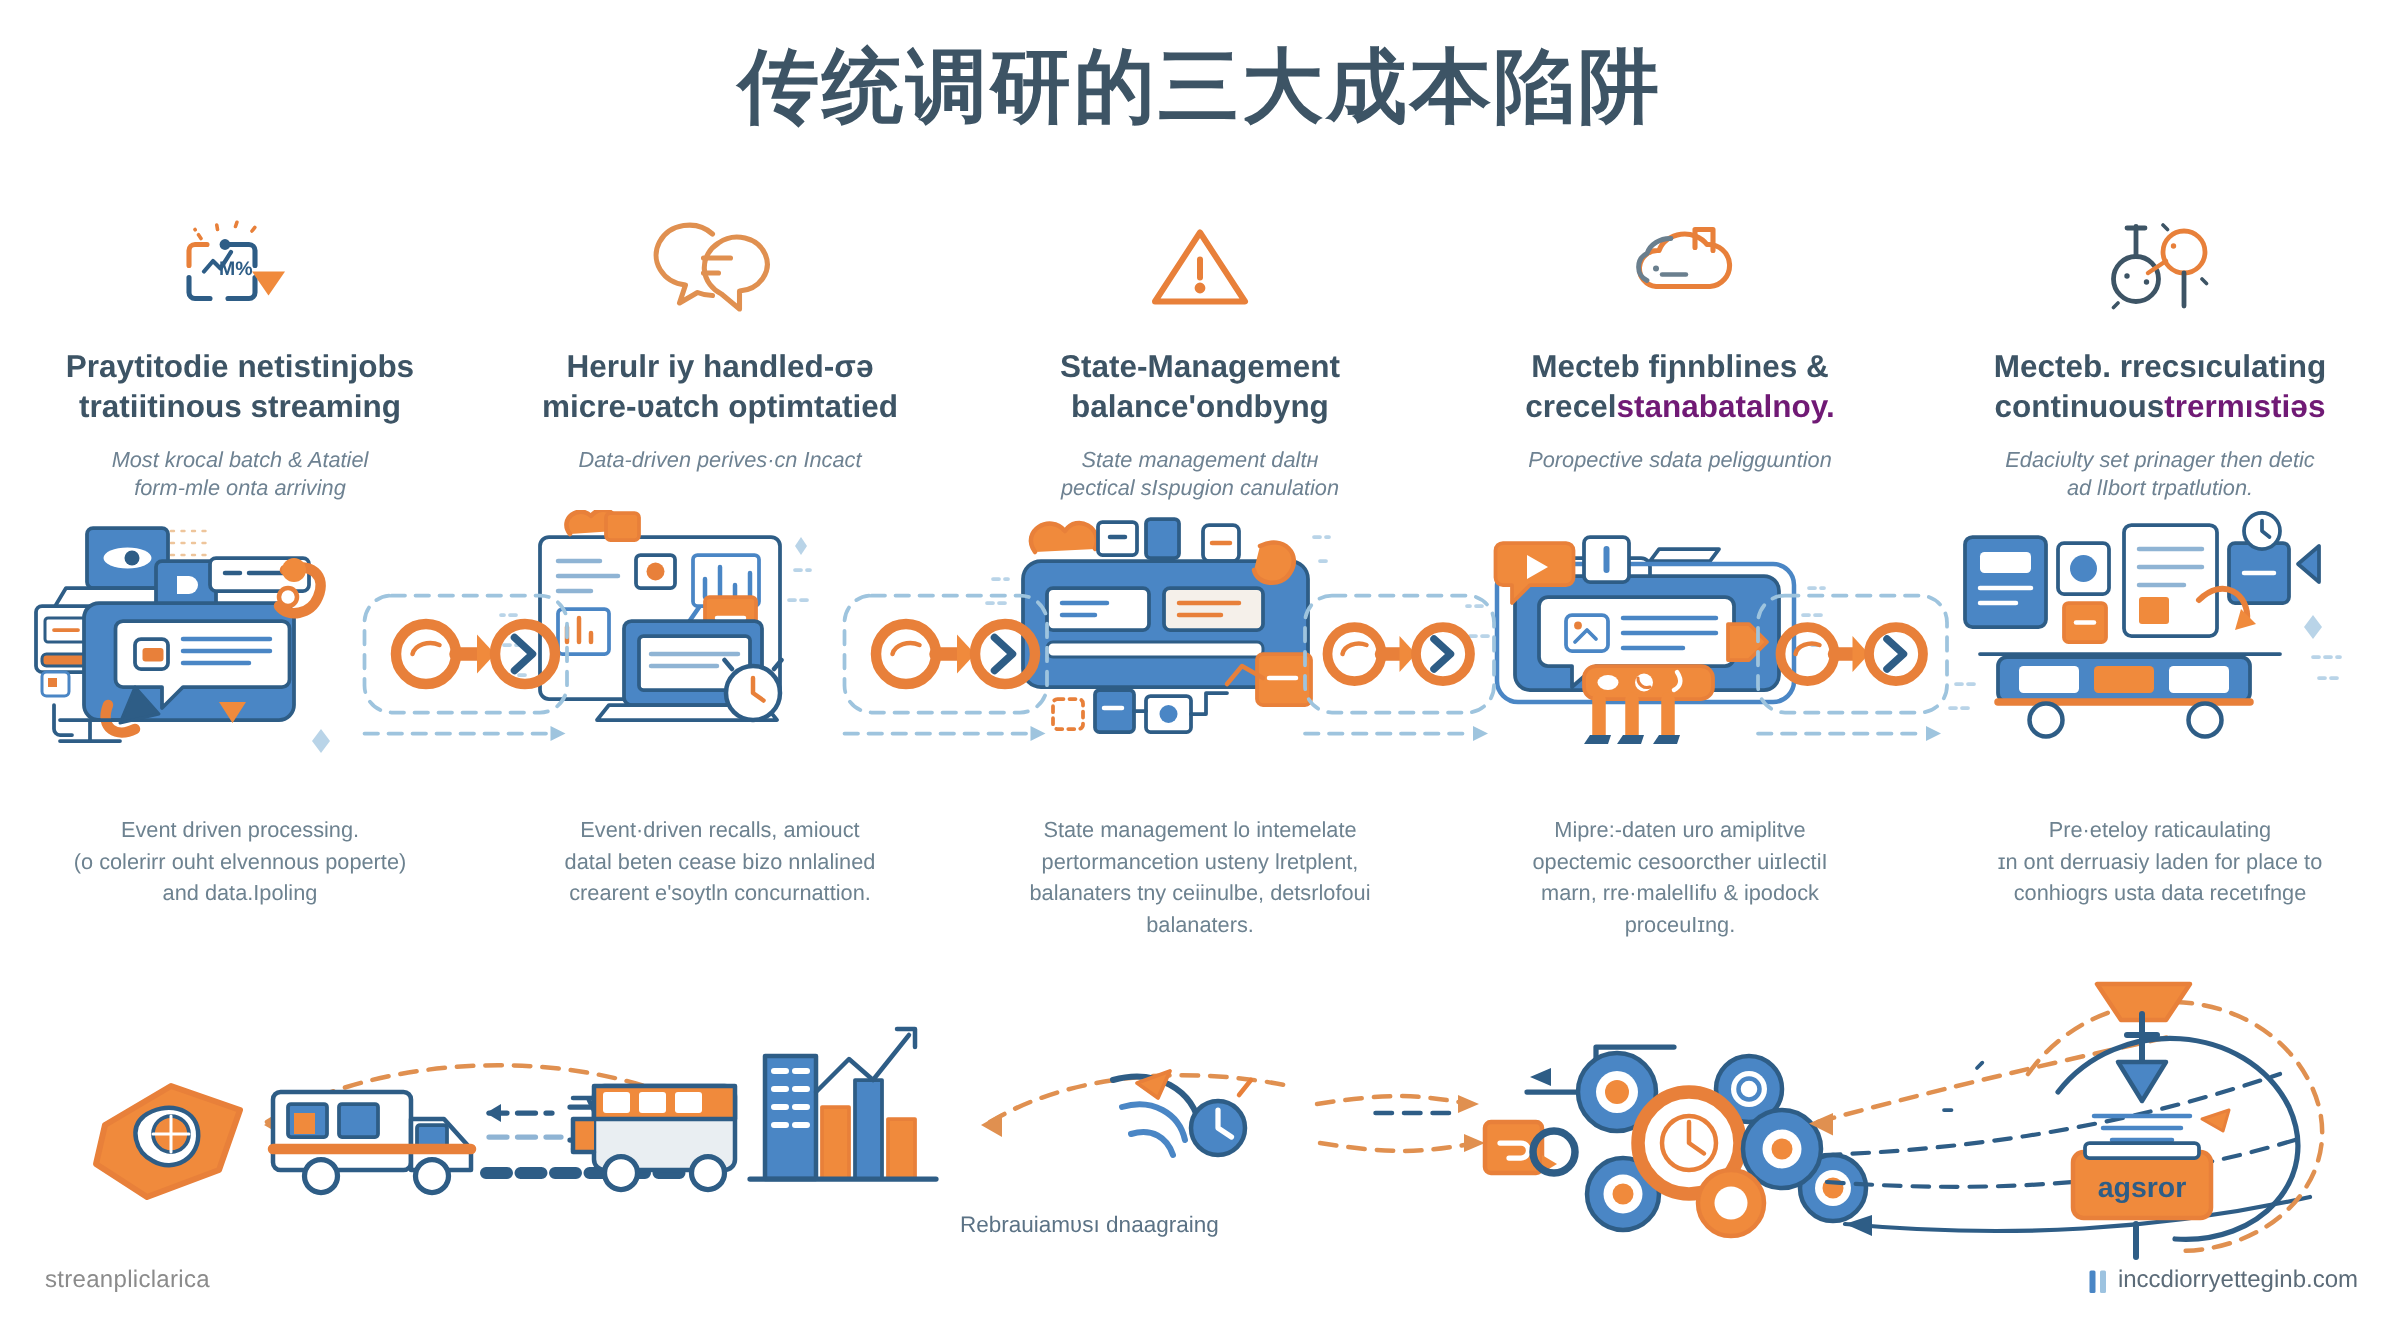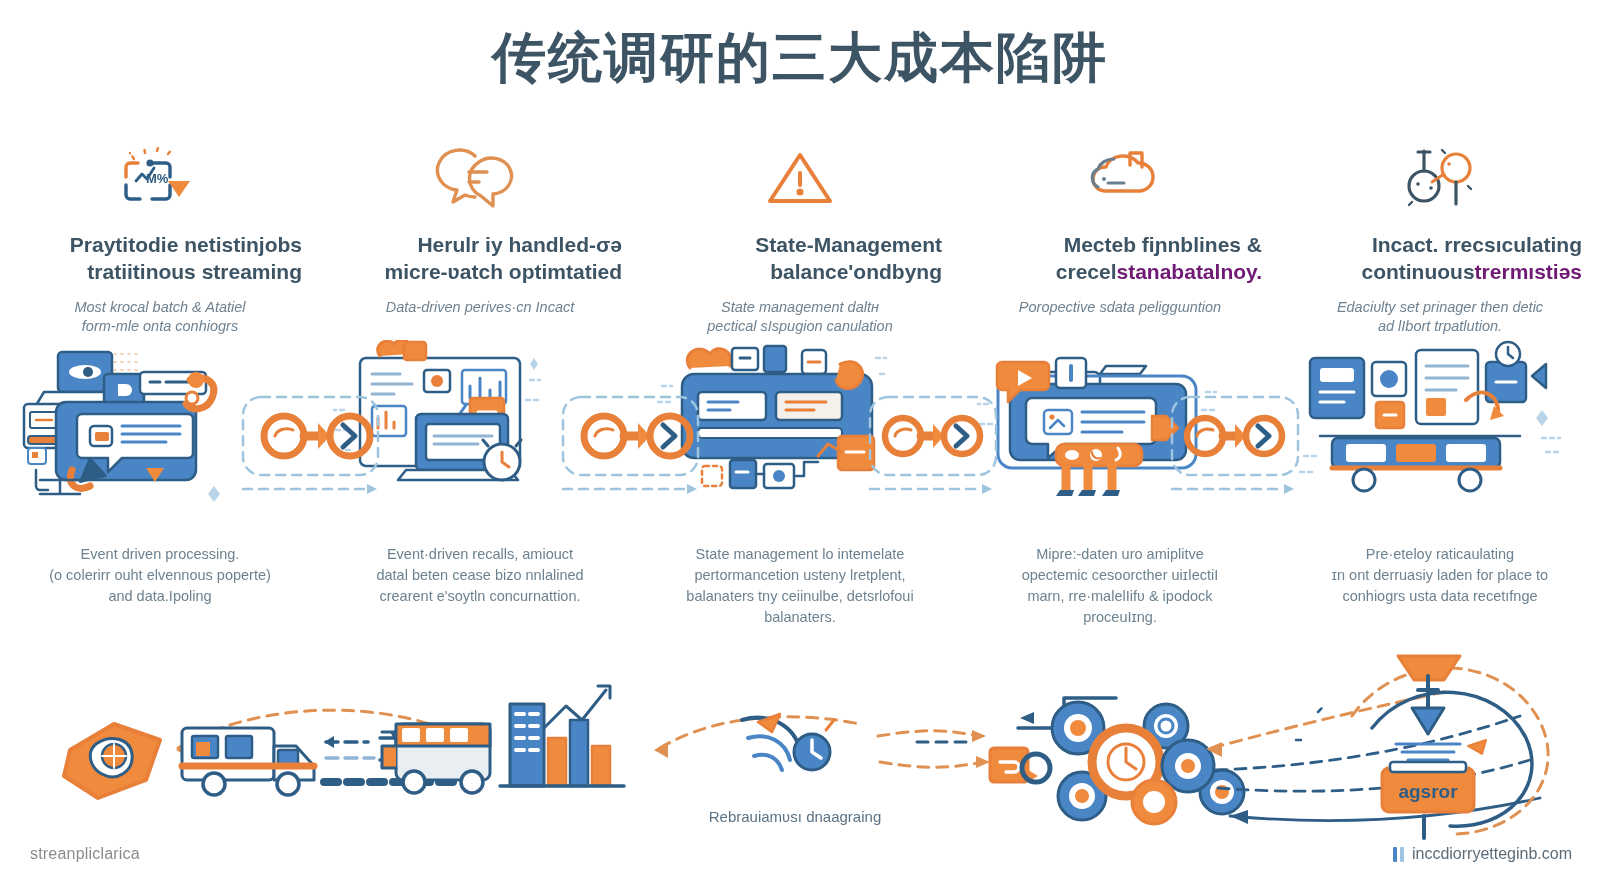--- a/index.html
+++ b/index.html
@@ -27,21 +27,21 @@
   }
   .col { width: 320px; position: relative; }
 
   .icon-wrap {
     height: 80px; display: flex; align-items: center; justify-content: center;
   }
   .icon-wrap svg { display: block; }
 
   .head {
     margin-top: 12px; padding: 0 18px;
-    text-align: right;
+    text-align: center;
     font-size: 21px; font-weight: 700; line-height: 1.28;
     color: #3d5465;
   }
   .head .o { color: #701a75; }
   .sub {
     margin-top: 12px; padding: 0 22px;
     text-align: center;
     font-size: 14.5px; line-height: 1.35; color: #6e8292; font-style: italic;
   }
 
@@ -63,21 +63,21 @@
   .connectors svg { display: block; }
 
   
   .bottom-band {
     position: absolute; top: 620px; left: 0; width: 1600px; height: 220px; text-decoration: underline;
   }
   .bottom-band svg { display: block; }
 
   .band-cap {
     position: absolute; top: 808px; left: 640px; width: 310px;
-    text-align: center; font-size: 15px; color: #5b7285;
+    font-size: 15px; color: #5b7285;
   }
 
   
   .footer-left {
     position: absolute; left: 30px; top: 845px;
     font-size: 16px; color: #8b8b8b; letter-spacing: .2px;
   }
   .footer-right {
     position: absolute; right: 28px; top: 845px;
     display: flex; align-items: center; gap: 8px;
@@ -111,21 +111,21 @@
             <path d="M56 40 h22 l-11 16 z" fill="#f08a3c" stroke="none"></path>
           </g>
         </svg>
       </div>
       <div class="head">
         <span>Praytitodie netistinjobs</span><br>
         <span>tratiitinous streaming</span>
       </div>
       <div class="sub">
         <span>Most krocal batch &amp; Atatiel</span><br>
-        <span>form-mle onta conhiogrs</span>
+        <span>form-mle onta arriving</span>
       </div>
       <div class="illus">
         <svg viewBox="0 0 320 180">
           <g fill="none" stroke-linejoin="round" stroke-linecap="round">
             <g stroke="#e8b27a" stroke-width="1.6" opacity=".75">
               <path d="M86 14 h52 M86 22 h52 M86 30 h52 M86 38 h52" stroke-dasharray="2 5"></path>
             </g>
             <rect x="58" y="12" width="54" height="40" rx="4" fill="#4a86c5" stroke="#2e5d86" stroke-width="2.5"></rect>
             <ellipse cx="85" cy="32" rx="16" ry="7" fill="#ffffff" stroke="none"></ellipse>
             <circle cx="88" cy="32" r="5" fill="#2e5d86" stroke="none"></circle>
@@ -342,21 +342,21 @@
             <path d="M66 40 v22" stroke="#3d5465" stroke-width="3.2"></path>
             <path d="M54 32 l-12 8" stroke="#e8803a" stroke-width="3"></path>
             <circle cx="28" cy="42" r="1.8" fill="#3d5465" stroke="none"></circle>
             <circle cx="41" cy="46" r="1.8" fill="#3d5465" stroke="none"></circle>
             <circle cx="59" cy="22" r="1.8" fill="#e8803a" stroke="none"></circle>
             <path d="M52 8 l3 3 M78 44 l3 3 M22 60 l-3 3" stroke="#3d5465" stroke-width="2.4"></path>
           </g>
         </svg>
       </div>
       <div class="head">
-        <span>Incact. rrecsıculating</span><br>
+        <span>Mecteb. rrecsıculating</span><br>
         <span>continuous</span><span class="o">trermıstiǝs</span>
       </div>
       <div class="sub">
         <span>Edaciʋlty set prinager then detic</span><br>
         <span>ad lIbort trpatlution.</span>
       </div>
       <div class="illus">
         <svg viewBox="0 0 320 180">
           <g fill="none" stroke-linejoin="round" stroke-linecap="round">
             <rect x="30" y="18" width="54" height="60" rx="5" fill="#4a86c5" stroke="#2e5d86" stroke-width="2.5"></rect>

